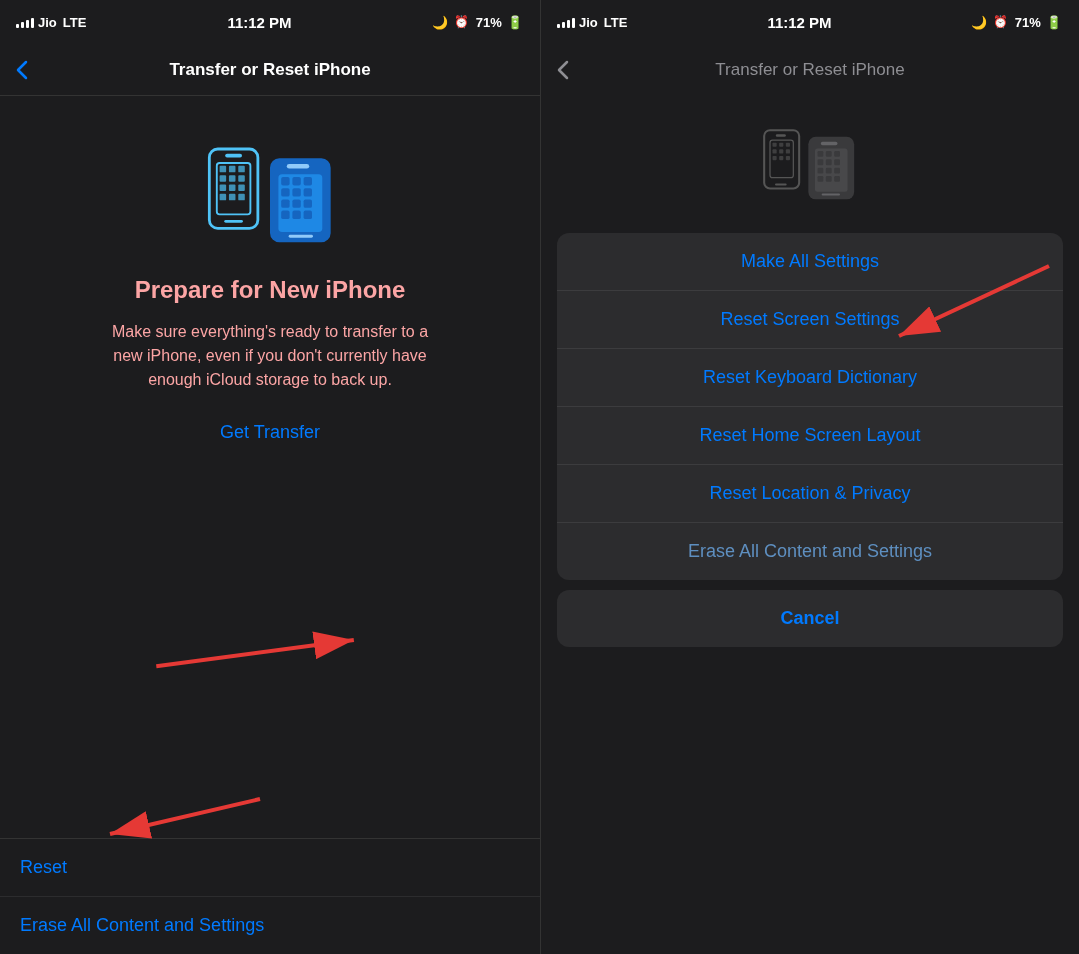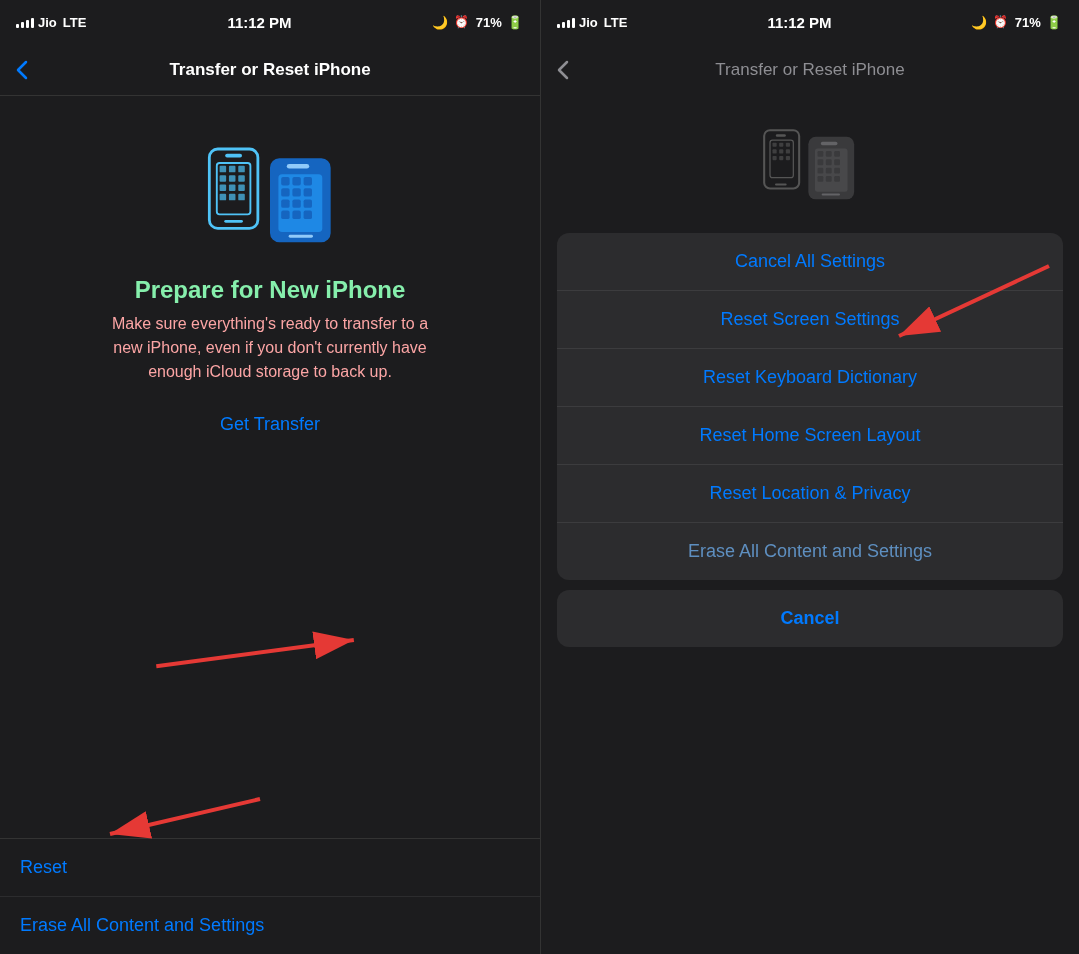--- a/index.html
+++ b/index.html
@@ -100,23 +100,23 @@
       height: 130px;
       display: flex;
       align-items: center;
       justify-content: center;
       margin-bottom: 20px;
     }
 
     .prepare-title {
       font-size: 24px;
       font-weight: 700;
-      color: #86efac;
+      color: #fca5a5;
       text-align: center;
-      margin-bottom: 8px;
+      margin-bottom: 16px;
     }
     .prepare-desc {
       font-size: 16px;
       color: #fca5a5;
       text-align: center;
       line-height: 1.5;
       margin-bottom: 30px;
       max-width: 320px;
     }
 
@@ -407,21 +407,21 @@
         <rect x="79" y="65" width="7" height="7" rx="1.5" fill="#3a3a3c"></rect>
         <rect x="89" y="65" width="7" height="7" rx="1.5" fill="#3a3a3c"></rect>
         <rect x="73" y="24" width="20" height="4" rx="2" fill="#636366"></rect>
         <rect x="74" y="86" width="22" height="2.5" rx="1.25" fill="#636366"></rect>
       </svg>
     </div>
 
     <div style="width:calc(100% - 32px);background:#2c2c2e;border-radius:12px;overflow:hidden;margin:0 16px;">
 
       <div class="reset-item">
-        <span>Cancel All Settings</span>
+        <span>Make All Settings</span>
       </div>
       <div class="reset-item">
         <span>Reset Screen Settings</span>
       </div>
       <div class="reset-item">
         <span>Reset Keyboard Dictionary</span>
       </div>
       <div class="reset-item">
         <span>Reset Home Screen Layout</span>
       </div>

